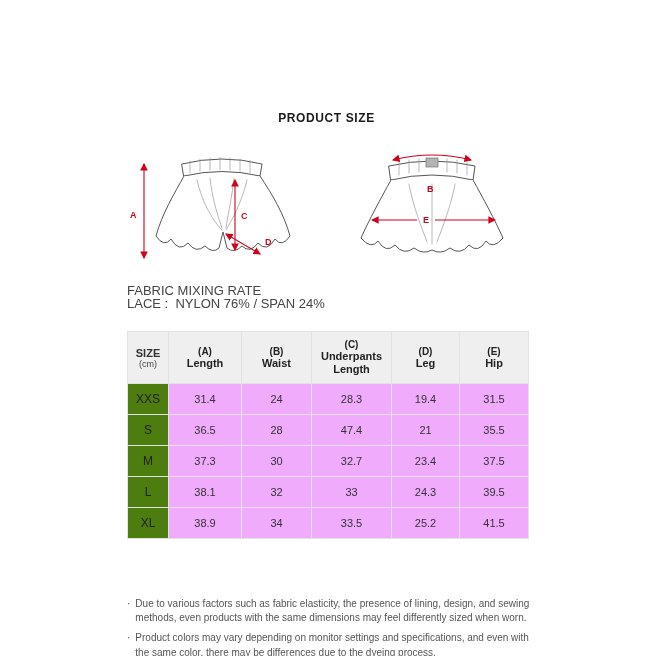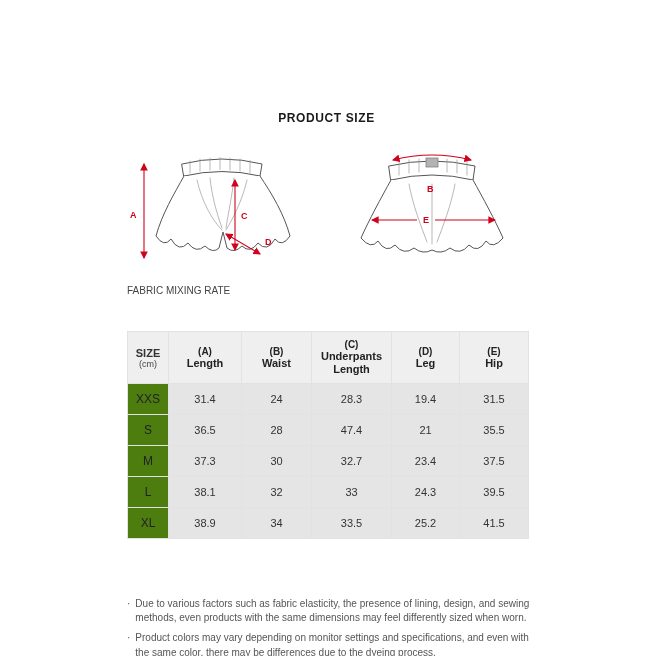--- a/index.html
+++ b/index.html
@@ -30,21 +30,21 @@
     top: 142px; left: 122px;
     width: 420px; height: 140px;
   }
   .svg-left  { position: absolute; left: 0;   top: 0; }
   .svg-right { position: absolute; left: 225px; top: 0; }
 
   .fabric {
     position: absolute;
     top: 284px; left: 127px;
     width: 430px;
-    font-size: 10px;
+    font-size: 13px;
     line-height: 13px;
     color: #444;
   }
   .fabric-line { white-space: nowrap; }
   .fabric-item { margin-right: 16px; }
 
   table.size-table {
     position: absolute;
     top: 331px; left: 127px;
     width: 401px;
@@ -63,21 +63,21 @@
     vertical-align: middle;
   }
   .size-table .col-key { font-size: 10px; color: #222; }
   .size-table .col-lbl { font-size: 11px; color: #222; line-height: 13px; }
   .size-table .size-word { font-size: 11px; font-weight: bold; }
   .size-table .size-unit { font-size: 9px; font-weight: normal; color: #444; }
   .size-table tbody td {
     height: 31px;
     font-size: 11px;
     color: #333;
-    background: #e5e5e5;
+    background: #f0abfc;
   }
   .size-table tbody td.szc {
     background: #4d7c0f;
     font-size: 12px;
     color: #222;
   }
 
   .notes {
     position: absolute;
     top: 597px; left: 127px;
@@ -149,20 +149,23 @@
       <text class="mlabel" x="80" y="50">B</text>
 
       <line class="mline" x1="25" y1="78" x2="70" y2="78" marker-start="url(#arrR)"></line>
       <line class="mline" x1="88" y1="78" x2="148" y2="78" marker-end="url(#arrR)"></line>
       <text class="mlabel" x="76" y="81">E</text>
     </svg>
   </div>
 
   <div class="fabric">
     <div>FABRIC MIXING RATE</div>
+    <div class="fabric-line">
+      <span class="fabric-item"><span>LACE :</span>&nbsp; <span>NYLON 76% / SPAN 24%</span></span>
+    </div>
   </div>
 
   <table class="size-table">
     <colgroup>
       <col style="width:41px">
         <col style="width:73px">
         <col style="width:70px">
       <col style="width:80px">
         <col style="width:68px">
         <col style="width:69px">

